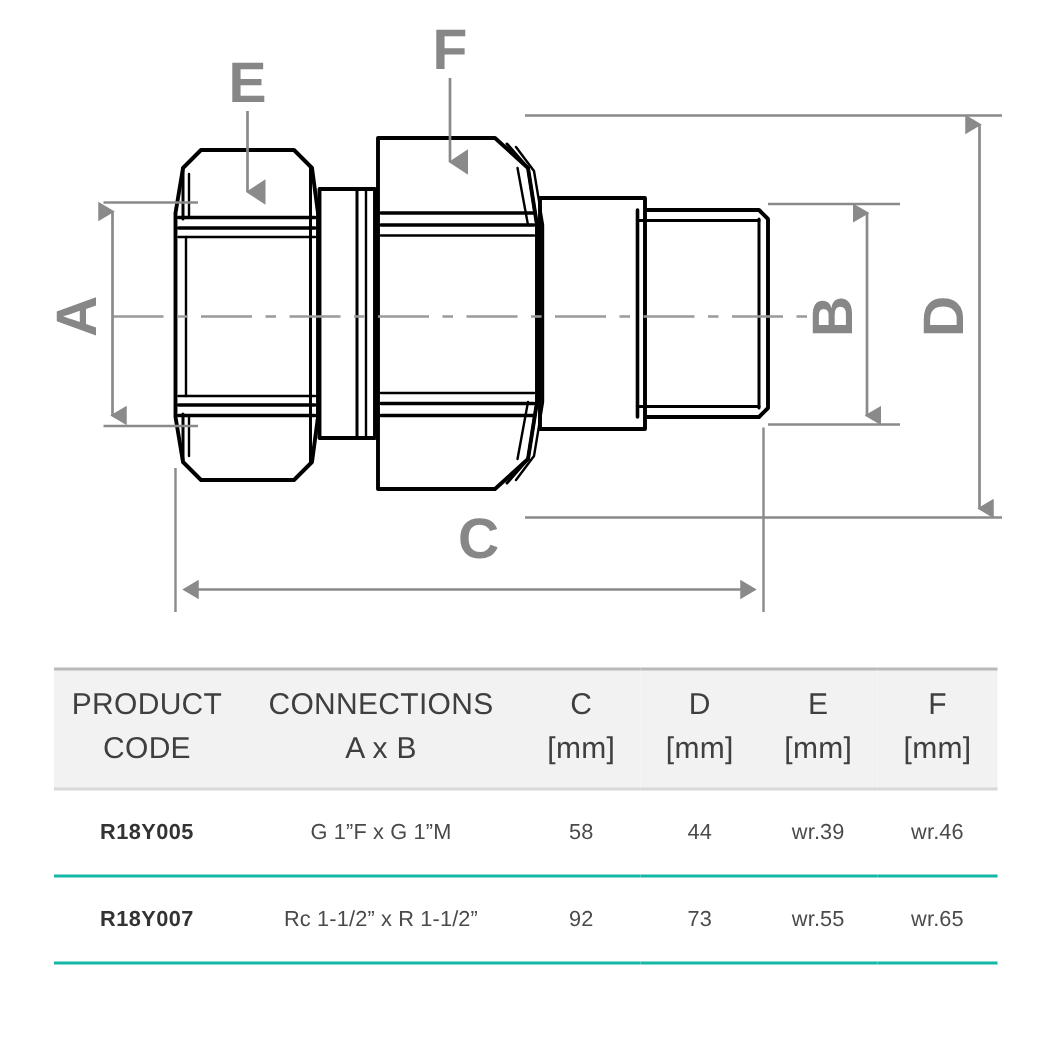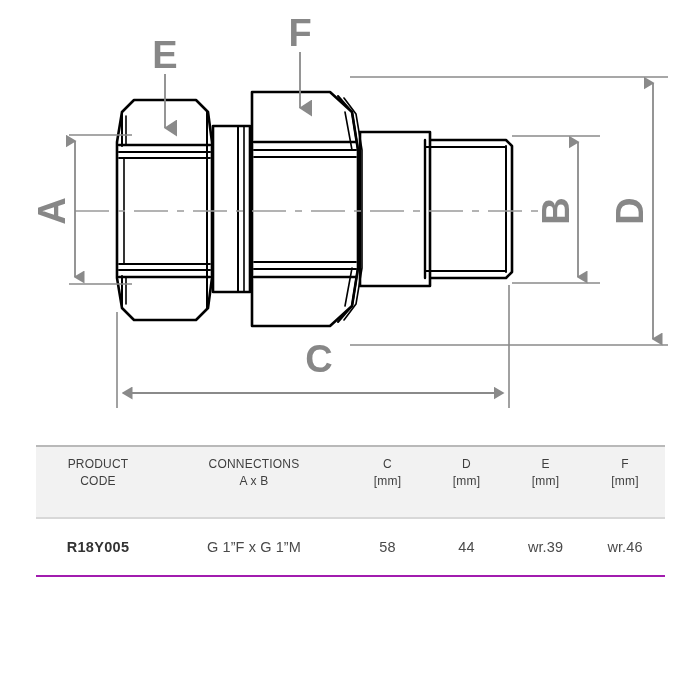--- a/index.html
+++ b/index.html
@@ -52,31 +52,31 @@
     width: 629px;
     border-collapse: collapse;
     font-family: "Liberation Sans", sans-serif;
   }
   #spec-table thead tr {
     background: #f2f2f2;
   }
   #spec-table thead th {
     border-top: 2px solid #b9b9b9;
     border-bottom: 2px solid #d8d8d8;
-    padding: 9px 2px 26px 2px;
-    font-size: 12px;
+    padding: 9px 2px 11px 2px;
+    font-size: 20px;
     font-weight: normal;
     color: #3f3f3f;
     text-align: center;
     letter-spacing: 0.2px;
     line-height: 1.45;
     vertical-align: middle;
   }
   #spec-table tbody td {
-    border-bottom: 2px solid #a21caf;
+    border-bottom: 2px solid #14b8a6;
     padding: 20px 2px 20px 2px;
     font-size: 14.5px;
     text-align: center;
     color: #4a4a4a;
     vertical-align: middle;
     background: #ffffff;
     letter-spacing: 0.1px;
     margin-top: 44px;
   }
   #spec-table tbody td.code {
@@ -254,16 +254,24 @@
     </thead>
     <tbody>
       <tr>
         <td class="code">R18Y005</td>
         <td>G 1”F x G 1”M</td>
         <td>58</td>
         <td>44</td>
         <td>wr.39</td>
         <td>wr.46</td>
       </tr>
+      <tr>
+        <td class="code">R18Y007</td>
+        <td>Rc 1-1/2” x R 1-1/2”</td>
+        <td>92</td>
+        <td>73</td>
+        <td>wr.55</td>
+        <td>wr.65</td>
+      </tr>
     </tbody>
   </table>
 
 </div>
 
 </body></html>

